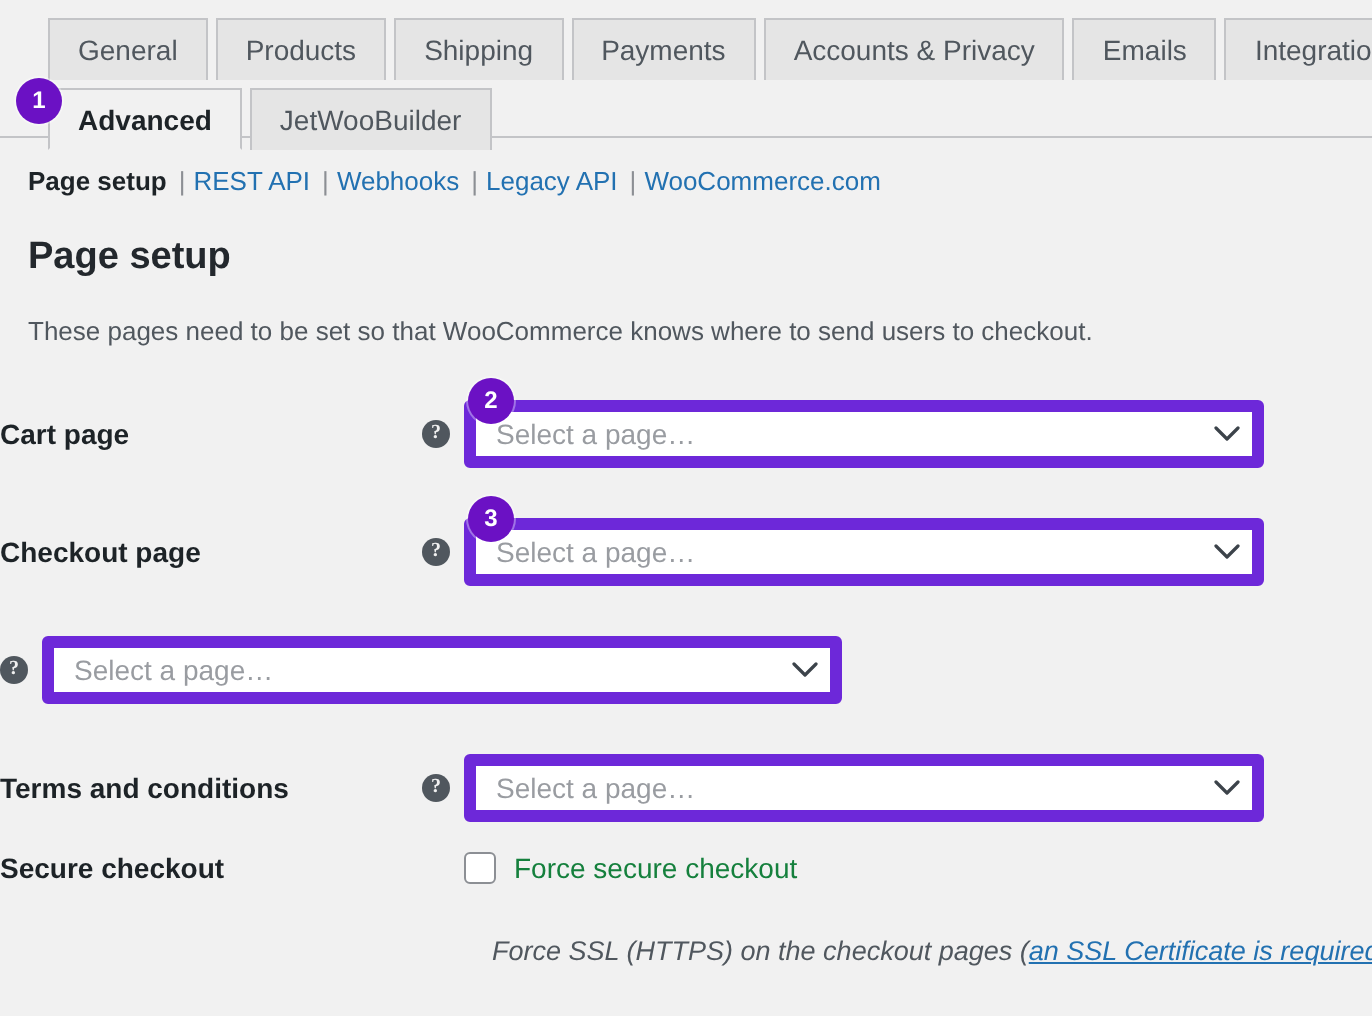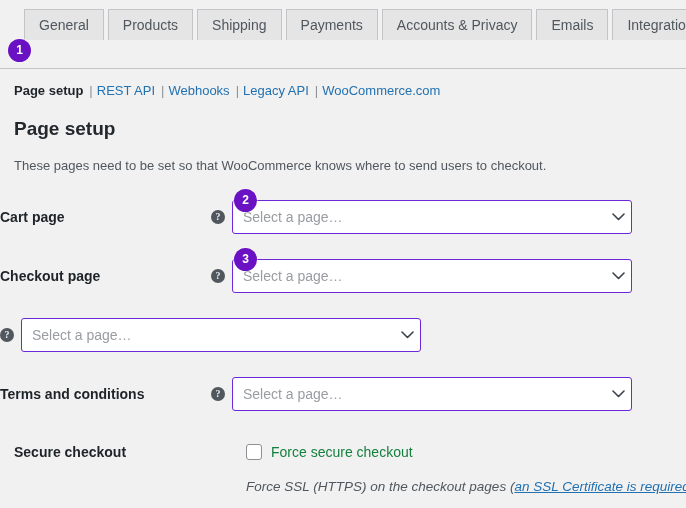--- a/index.html
+++ b/index.html
@@ -147,21 +147,21 @@
     text-align: center;
     margin-right: 7px;
     cursor: help;
     font-family: "Liberation Serif", serif;
   }
   .select-box {
     position: relative;
     width: 400px;
     height: 34px;
     background: #ffffff;
-    border: 1px solid #6d28d9;
+    border: 6px solid #6d28d9;
     border-radius: 3px;
     box-sizing: border-box;
     display: flex;
     align-items: center;
     cursor: pointer;
   }
   .select-placeholder {
     padding-left: 10px;
     font-size: 14px;
     color: #999ca1;
@@ -175,24 +175,23 @@
     display: flex;
     align-items: center;
     justify-content: center;
     flex: 0 0 26px;
   }
   .chevron svg { display: block; }
 
   
   .checkbox-row {
     display: flex;
-    align-items: center;
+    align-items: flex-start;
     height: 30px;
-    padding-left: 14px;
-    margin-top: 14px;
+    margin-top: 3px;
     box-sizing: border-box;
   }
   .checkbox-row .row-label { flex: 0 0 211px; width: 211px; }
   .cb-wrap {
     display: flex;
     align-items: center;
     margin-left: 21px;
   }
   .checkbox {
     width: 16px;
@@ -235,20 +234,24 @@
 
 <div class="tab-bar">
   <div class="tab-row">
     <div class="tab">General</div>
     <div class="tab">Products</div>
     <div class="tab">Shipping</div>
     <div class="tab">Payments</div>
     <div class="tab">Accounts &amp; Privacy</div>
     <div class="tab">Emails</div>
     <div class="tab">Integration</div>
+  </div>
+  <div class="tab-row second">
+    <div class="tab active">Advanced</div>
+    <div class="tab">JetWooBuilder</div>
   </div>
 </div>
 
 <div class="subnav">
   <a class="current">Page setup</a><span class="sep">|</span><a>REST API</a><span class="sep">|</span><a>Webhooks</a><span class="sep">|</span><a>Legacy API</a><span class="sep">|</span><a>WooCommerce.com</a>
 </div>
 
 <div class="page-title">Page setup</div>
 <div class="intro">These pages need to be set so that WooCommerce knows where to send users to checkout.</div>
 

